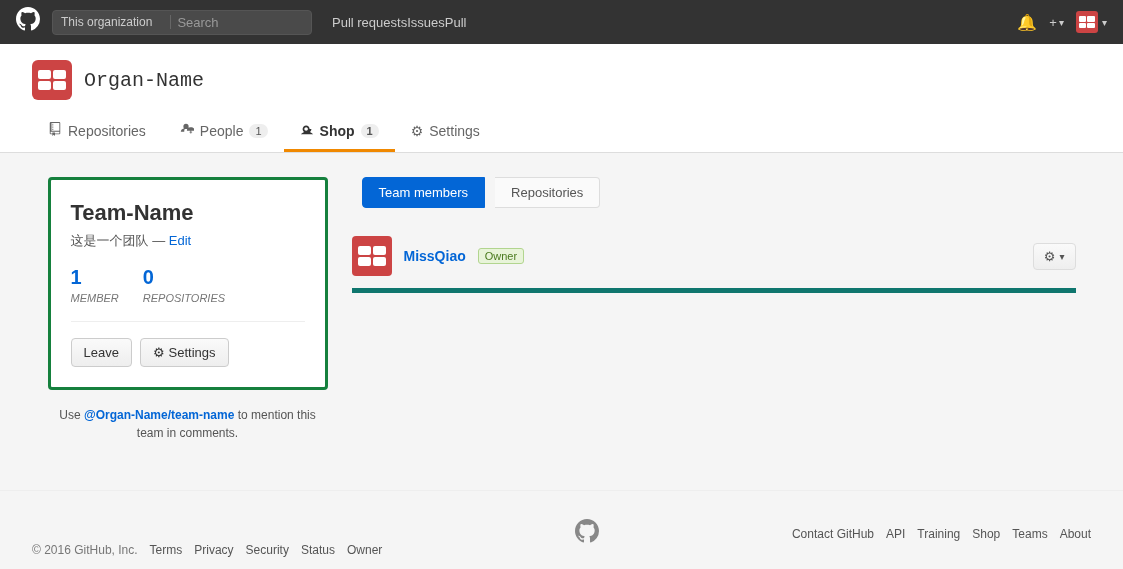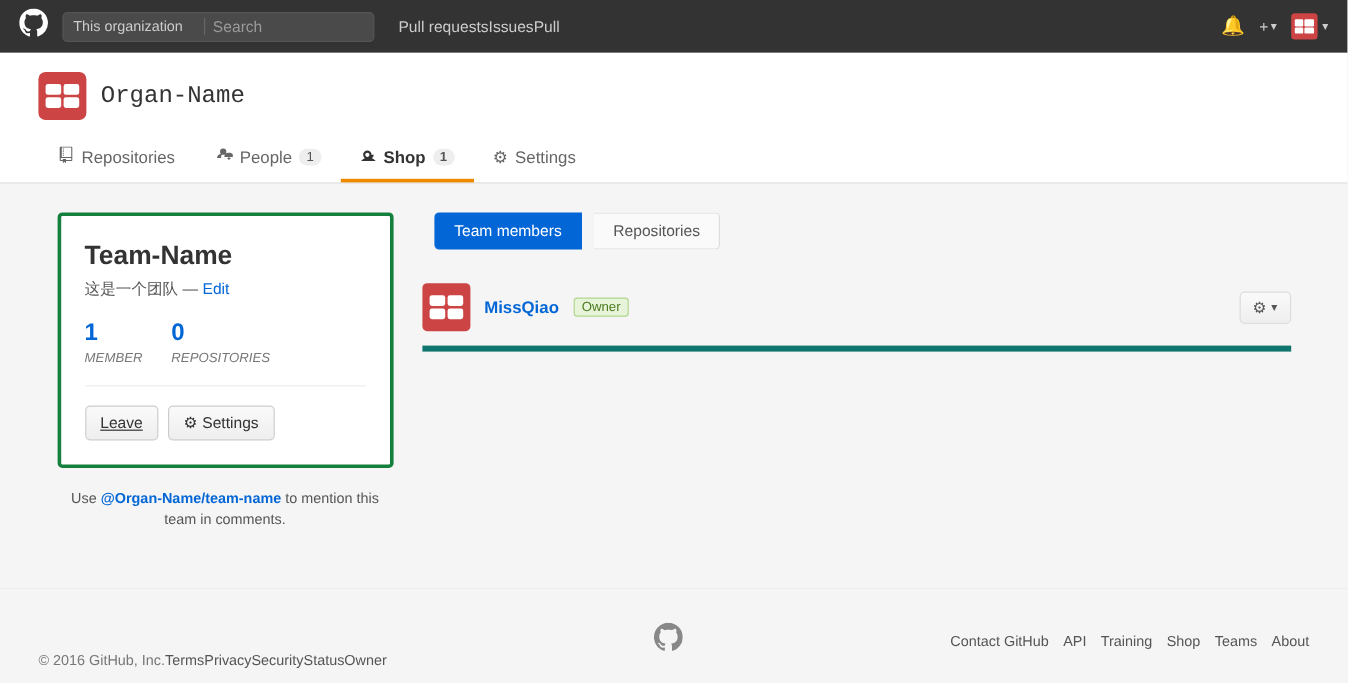--- a/index.html
+++ b/index.html
@@ -141,21 +141,20 @@
       padding: 6px 12px;
       border-radius: 4px;
       font-size: 13px;
       cursor: pointer;
       border: 1px solid;
     }
     .btn-default {
       background: linear-gradient(#fafafa, #eee);
       border-color: #ccc;
       color: #333;
-      text-decoration: underline;
     }
     .btn-settings {
       background: linear-gradient(#fafafa, #eee);
       border-color: #ccc;
       color: #333;
       display: flex; align-items: center; gap: 4px;
     }
 
     .team-mention {
       margin-top: 16px;
@@ -265,21 +264,21 @@
       background: #f5f5f5;
       border-top: 1px solid #eee;
       padding: 20px 32px;
       display: flex;
       align-items: center;
       justify-content: space-between;
       font-size: 12px;
       color: #777;
       margin-top: 48px;
     }
-    .footer-left { display: flex; align-items: flex-end; margin-top: 32px; }
+    .footer-left { display: flex; gap: 12px; align-items: flex-end; margin-top: 32px; }
     .footer-center { display: flex; align-items: center; }
     .footer-right { display: flex; gap: 12px; }
     .footer-link { color: #555; text-decoration: none; cursor: pointer; }
 
     
     .gh-logo {
       font-size: 24px;
       color: #fff;
     }
     .gh-logo-sm {

